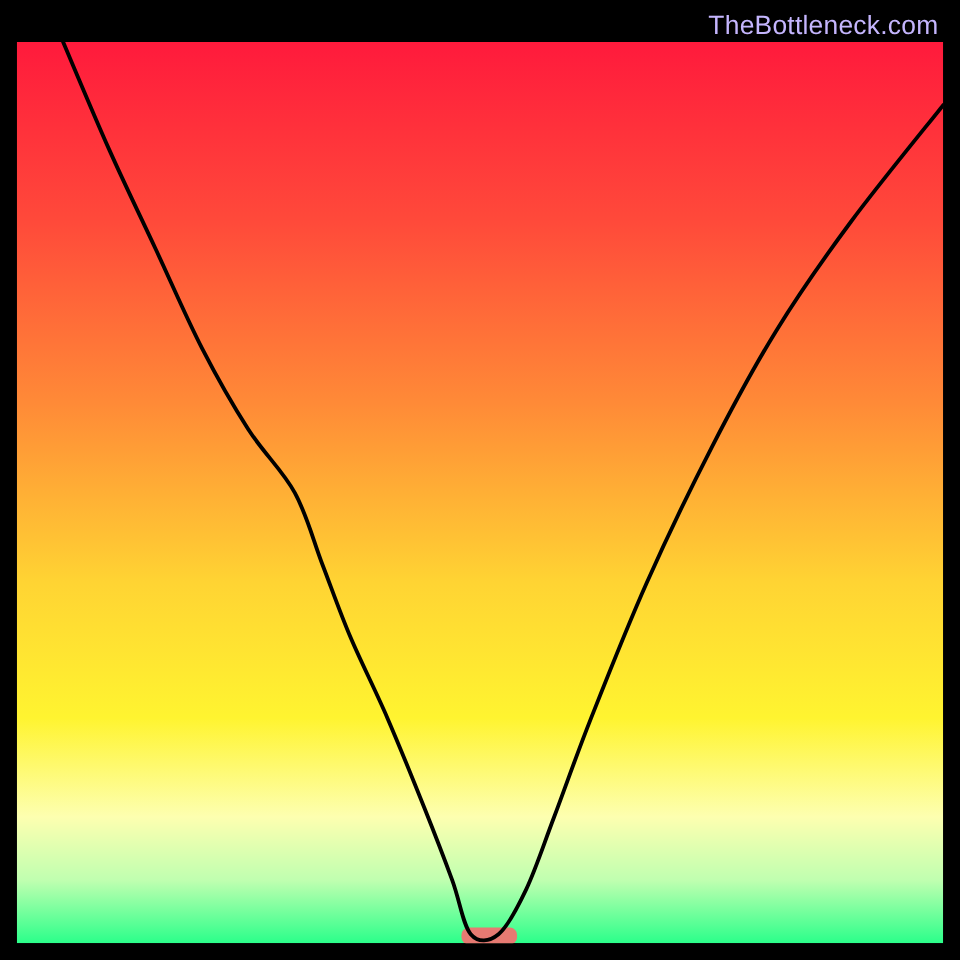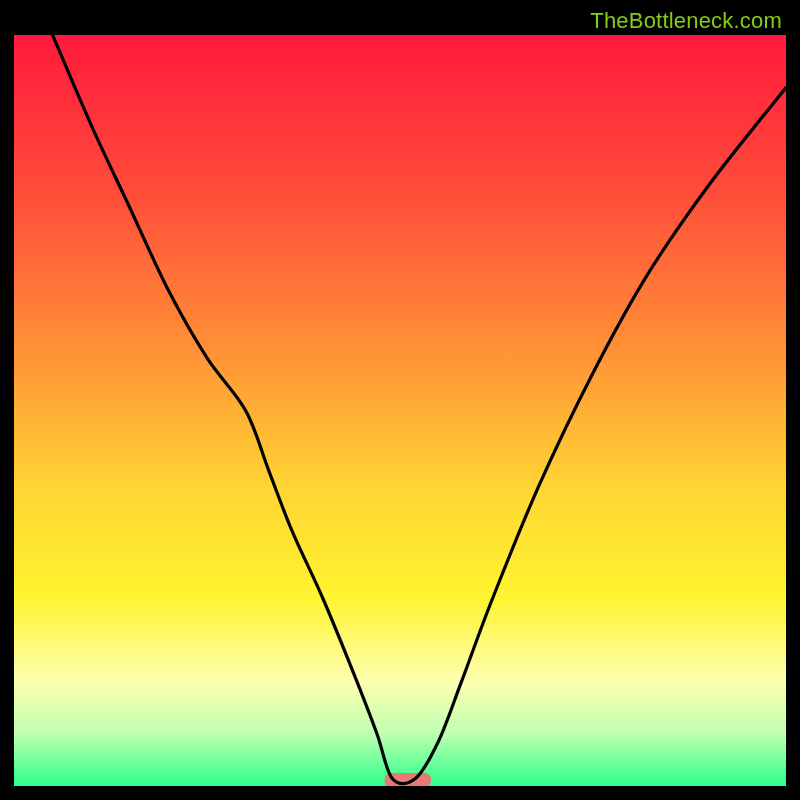--- a/index.html
+++ b/index.html
@@ -17,21 +17,21 @@
     width: 772px;
     height: 751px;
     background: #000;
   }
   .watermark {
     position: absolute;
     top: 8px;
     right: 18px;
     font-family: Arial, Helvetica, sans-serif;
     font-size: 22px;
-    color: #84cc16;
+    color: #c4b5fd;
     letter-spacing: 0.2px;
   }
   svg {
     display: block;
   }
 </style>
 </head>
 <body>
 
 <div class="watermark">TheBottleneck.com</div>

